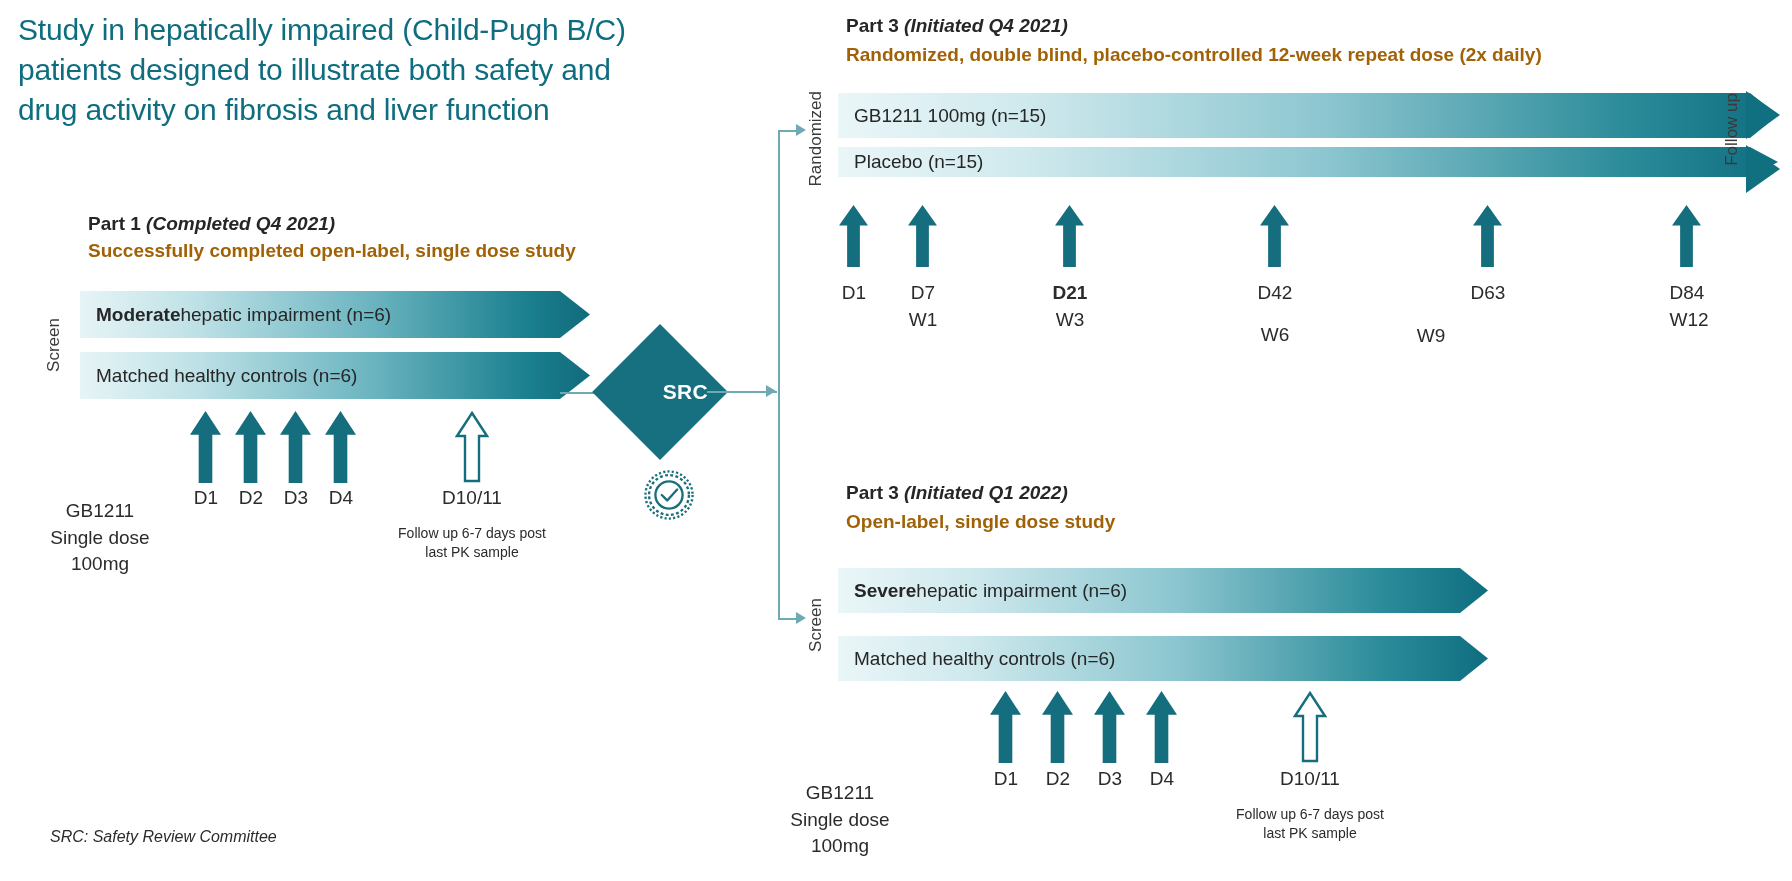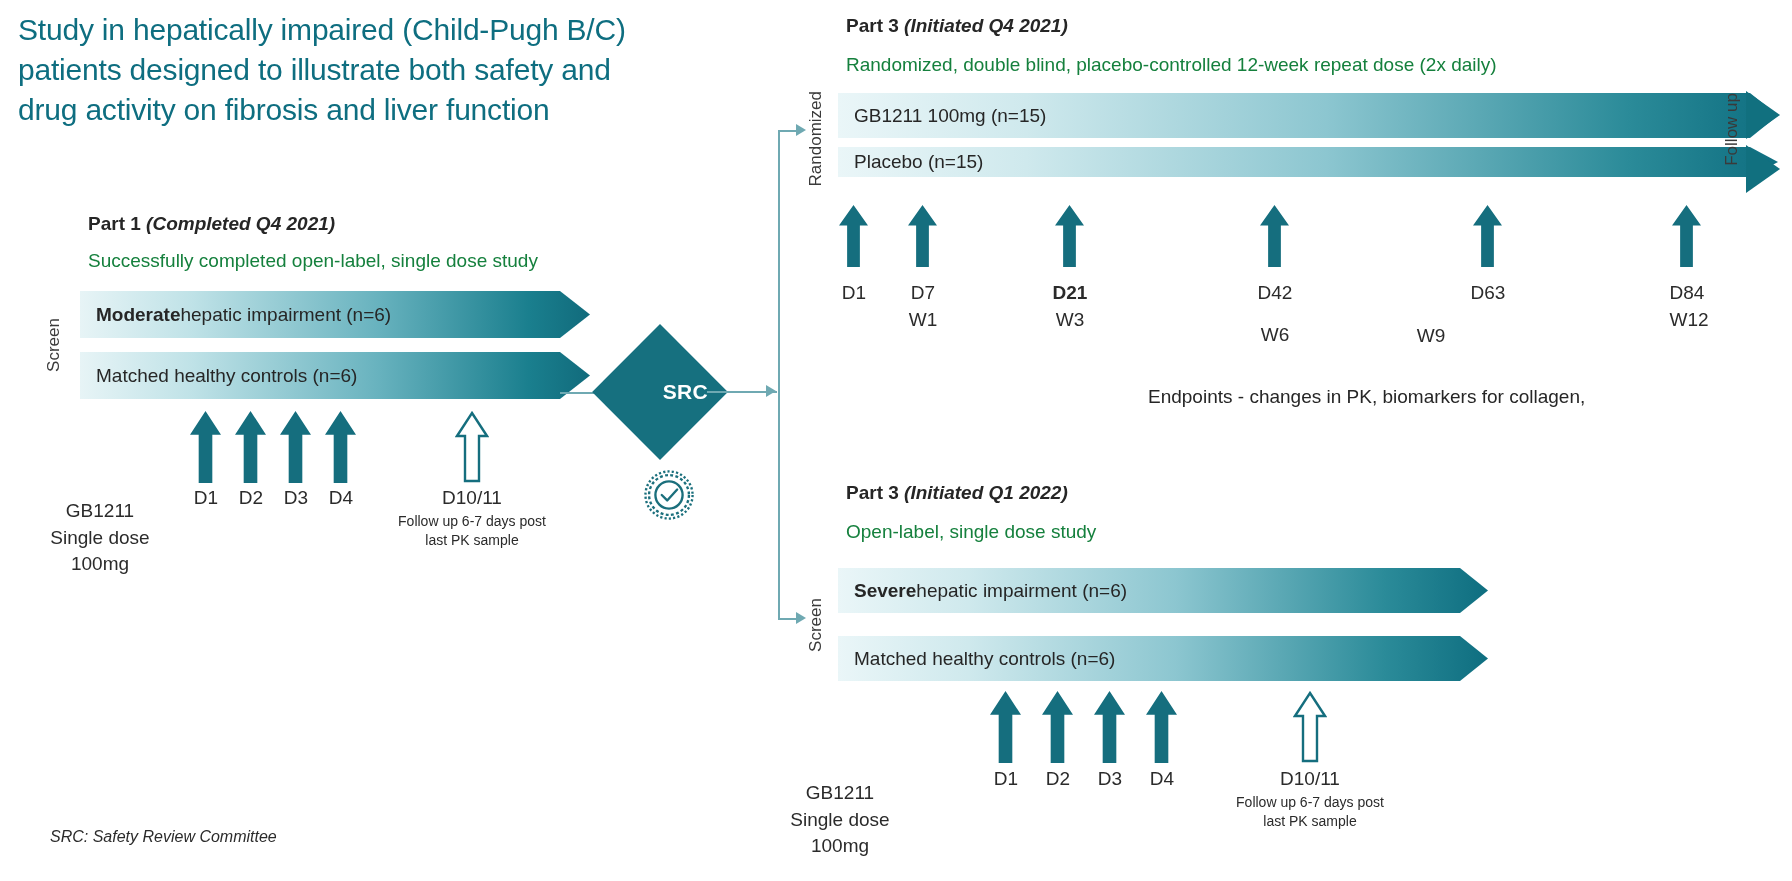--- a/index.html
+++ b/index.html
@@ -22,21 +22,21 @@
     left: 18px; top: 10px; width: 660px;
     font-size: 30px; font-weight: normal; line-height: 1.33;
     color: #0e6e80;
     letter-spacing: -0.2px;
   }
 
   
   .part-head { font-size: 19px; line-height: 1.35; color: #262626; }
   .part-head .pname { font-weight: bold; }
   .part-head .pstatus { font-weight: bold; font-style: italic; }
-  .part-sub { font-size: 19px; color: #15803d; line-height: 1.35; margin-top: 11px; }
+  .part-sub { font-size: 19px; color: #a16207; line-height: 1.35; margin-top: 1px; font-weight: bold; }
 
   
   .vlabel {
     font-size: 17px; color: #3a3a3a;
     writing-mode: vertical-rl; transform: rotate(180deg);
     white-space: nowrap;
   }
 
   
   .bar {
@@ -64,21 +64,21 @@
   }
   .up-arrow-open {
     position: absolute;
   }
 
   
   .tick { position: absolute; font-size: 19px; color: #2b2b2b; text-align: center; }
   .tick2 { position: absolute; font-size: 19px; color: #2b2b2b; text-align: center; }
 
   .dose-block { position: absolute; font-size: 19px; color: #2b2b2b; text-align: center; line-height: 1.4; }
-  .followup-note { position: absolute; font-size: 14px; color: #2b2b2b; text-align: center; line-height: 1.35; }
+  .followup-note { position: absolute; font-size: 14px; color: #2b2b2b; text-align: center; line-height: 1.35; margin-top: 12px; }
 
   
   #src-diamond {
     width: 96px; height: 96px;
     background: #16707f;
     transform: rotate(45deg);
   }
   #src-label {
     font-size: 21px; font-weight: bold; color: #ffffff;
     letter-spacing: 0.3px;
@@ -224,21 +224,20 @@
 <div class="tick" style="left:1460px; top:282px; width:56px;">D63</div>
 <div class="tick" style="left:1659px; top:282px; width:56px;">D84</div>
 
 <div class="tick2" style="left:895px; top:309px; width:56px;">W1</div>
 <div class="tick2" style="left:1042px; top:309px; width:56px;">W3</div>
 <div class="tick2" style="left:1247px; top:324px; width:56px;">W6</div>
 <div class="tick2" style="left:1403px; top:309px; width:56px;margin-top:16px;">W9</div>
 <div class="tick2" style="left:1659px; top:309px; width:60px;">W12</div>
 
 <div id="endpoints" style="left:1148px; top:383px; width:620px;">
-  <div>Endpoints - changes in PK, biomarkers for collagen,</div>
 </div>
 
 <div class="abs part-head" style="left:846px; top:480px; width:600px;">
   <span class="pname">Part 3</span>
   <span class="pstatus">(Initiated Q1 2022)</span>
 </div>
 <div class="abs part-sub" style="left:846px; top:508px; width:600px;">Open-label, single dose study</div>
 
 <div class="abs vlabel" style="left:806px; top:598px;">Screen</div>
 

